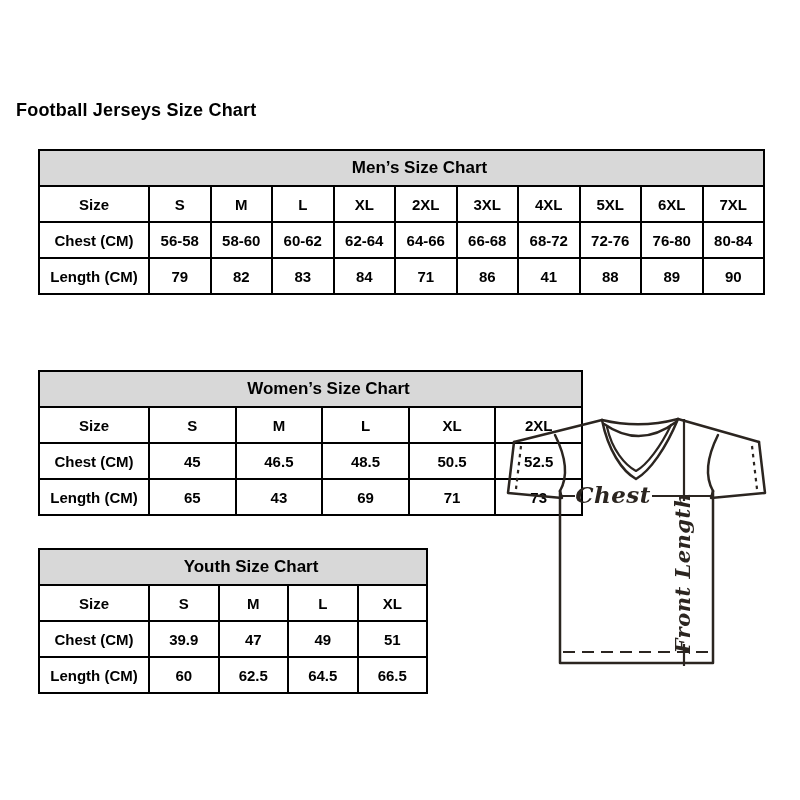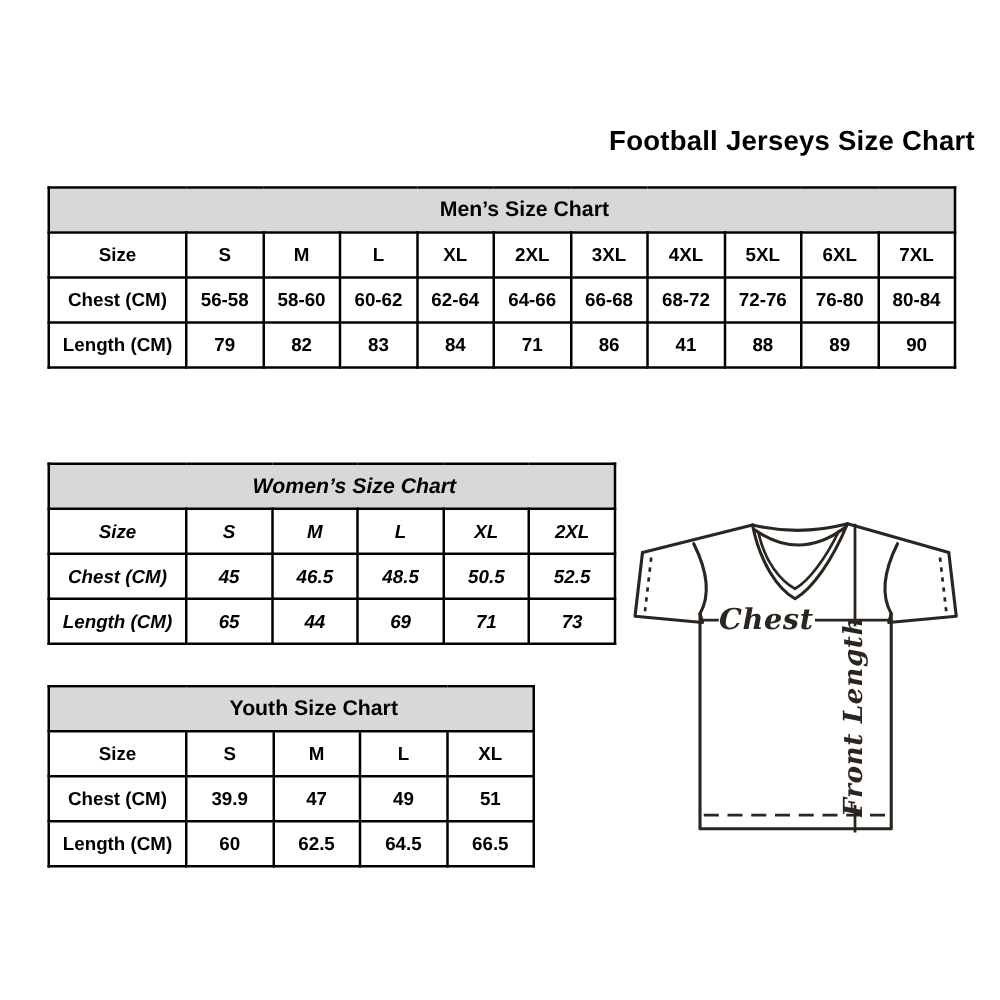--- a/index.html
+++ b/index.html
@@ -1,36 +1,36 @@
 <!DOCTYPE html>
 <html><head>
 <meta charset="utf-8">
 <style>
   html,body{margin:0;padding:0;background:#ffffff;}
   .canvas{
     position:relative;width:800px;height:800px;background:#ffffff;overflow:hidden;
     font-family:"Liberation Sans", sans-serif;color:#000;
   }
   .page-title{
-    position:absolute;top:100px;left:0;width:780px;text-align:right;
-    font-size:22px;font-weight:bold;letter-spacing:.2px;
+    position:absolute;top:100px;left:0;width:780px;text-align:left;
+    font-size:18px;font-weight:bold;letter-spacing:.2px;padding-left:16px;
   }
   table.size-table{
     position:absolute;border-collapse:collapse;table-layout:fixed;background:#fff;
   }
   table.size-table td{
     border:2px solid #000;text-align:center;vertical-align:middle;
     font-weight:bold;font-size:15px;padding:0;overflow:hidden;white-space:nowrap;
   }
   table.size-table td.tbl-title{
     background:#d8d8d8;font-size:17px;height:34px;padding-left:36px;
   }
   table.size-table tr{height:36px;}
   #mens-table{left:38px;top:149px;width:727px;}
-  #womens-table{left:38px;top:370px;width:455px;font-style:italic;}
+  #womens-table{left:38px;top:370px;width:545px;}
   #youth-table{left:38px;top:548px;width:390px;}
   .jersey-diagram{position:absolute;left:505px;top:405px;width:270px;height:270px;}
   .jersey-diagram text{
     font-family:"DejaVu Serif", serif;font-style:italic;font-weight:bold;
   }
 </style>
 </head>
 <body>
 
 <div class="canvas">
@@ -122,21 +122,21 @@
           <td>Chest (CM)</td>
           <td>45</td>
           <td>46.5</td>
           <td>48.5</td>
           <td>50.5</td>
           <td>52.5</td>
         </tr>
         <tr>
           <td>Length (CM)</td>
           <td>65</td>
-          <td>44</td>
+          <td>43</td>
           <td>69</td>
           <td>71</td>
           <td>73</td>
         </tr>
       </tbody>
     </table>
 
   <table class="size-table" id="youth-table">
       <colgroup>
         <col style="width: 110px;">

